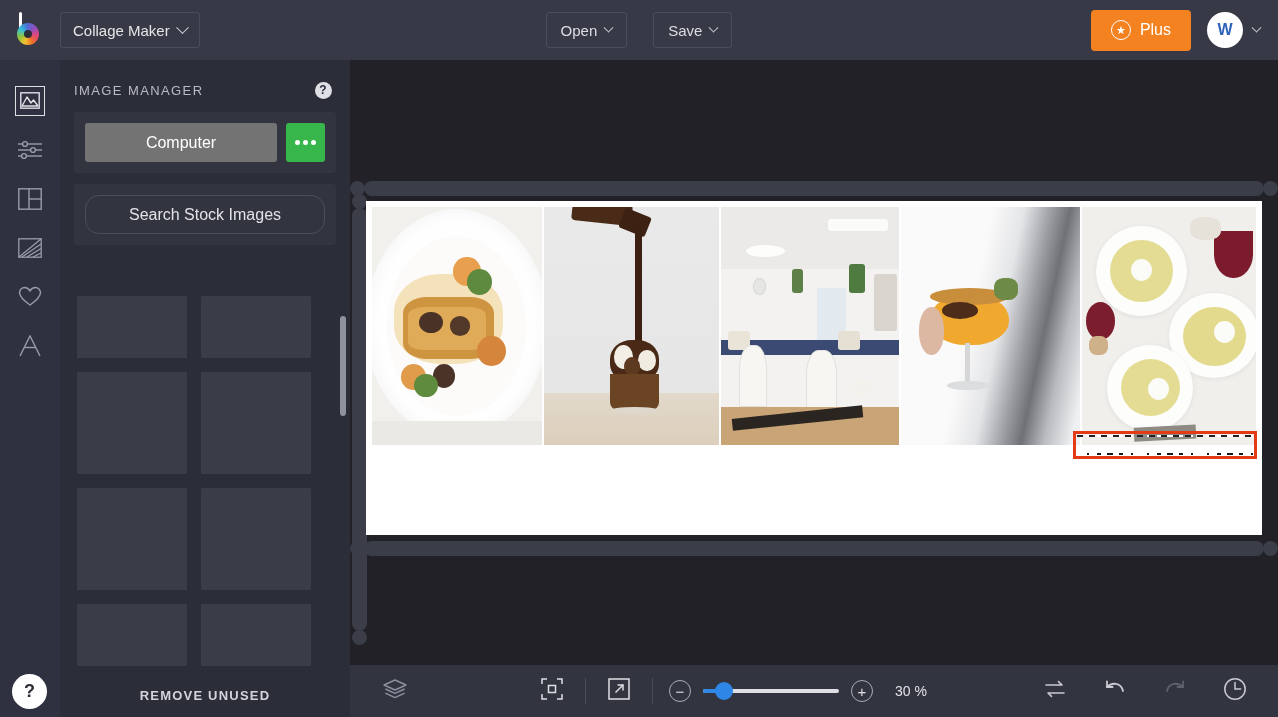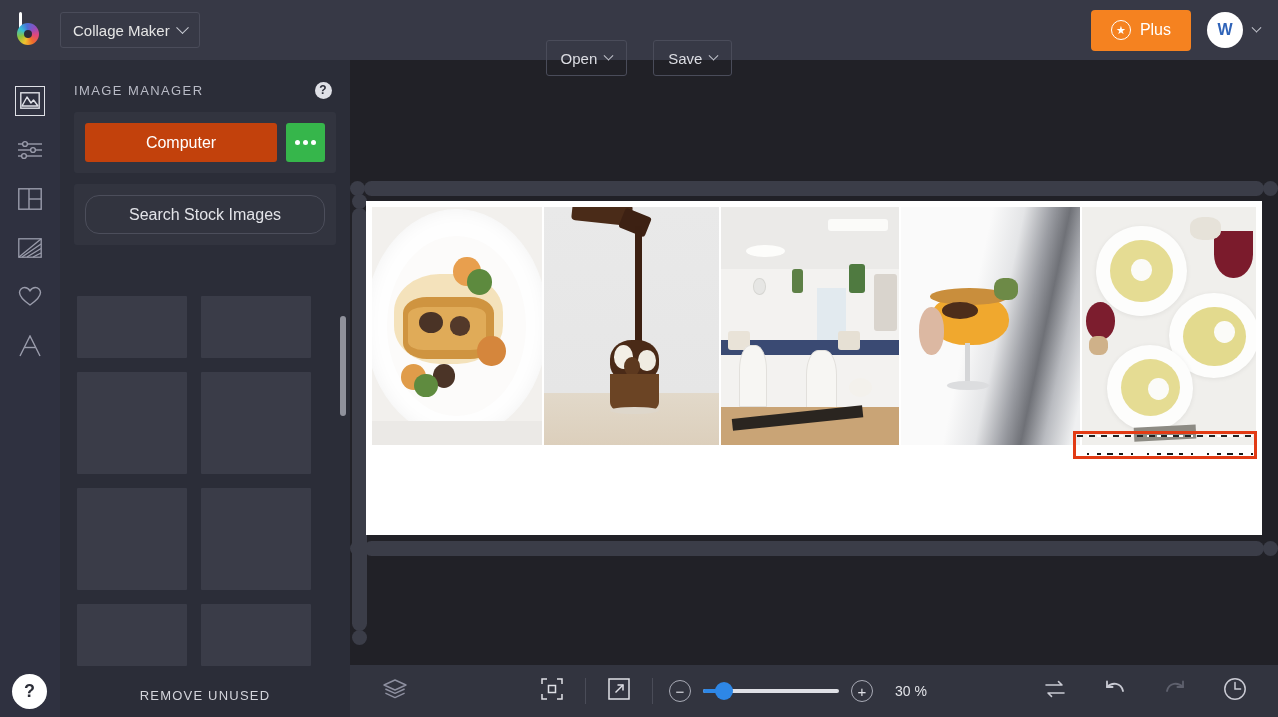--- a/index.html
+++ b/index.html
@@ -38,21 +38,20 @@
     height: 36px; border: 1px solid #4a4c5a; border-radius: 3px;
     display: flex; align-items: center; gap: 8px; padding: 0 12px;
     color: #e5e5e5; font-size: 15px;
   }
   .chev { display: inline-block; width: 9px; height: 9px; border-right: 1.6px solid #c7c9d2; border-bottom: 1.6px solid #c7c9d2; transform: rotate(45deg) translate(-2px,-2px); }
   .chev.sm { width: 7px; height: 7px; }
   .center-btns {
     position: absolute; left: 0; right: 0; top: 0; height: 60px;
     display: flex; align-items: center; justify-content: center; gap: 26px;
     pointer-events: none;
-    margin-top: 28px;
   }
   .center-btns > * { pointer-events: auto; }
   .hdr-btn {
     height: 36px; min-width: 74px; border: 1px solid #4a4c5a; border-radius: 3px;
     display: flex; align-items: center; justify-content: center; gap: 8px; padding: 0 14px;
     color: #dcdde3; font-size: 15px; background: transparent;
   }
   .right-group {
     position: absolute; right: 18px; top: 0; height: 60px;
     display: flex; align-items: center; gap: 16px;
@@ -104,21 +103,21 @@
   }
   .help-dot {
     width: 17px; height: 17px; border-radius: 50%; background: #dfe0e6; color: #2b2d38;
     display: flex; align-items: center; justify-content: center; font-size: 12px; font-weight: 700;
   }
   .panel-box {
     margin: 0 14px 11px 14px; background: #32343f; border-radius: 3px; padding: 11px;
     display: flex; gap: 9px;
   }
   .btn-computer {
-    flex: 1; height: 39px; background: #c2410c; border: none; border-radius: 3px;
+    flex: 1; height: 39px; background: #737373; border: none; border-radius: 3px;
     color: #fff; font-size: 16px;
     display: flex; align-items: center; justify-content: center;
   }
   .btn-more {
     width: 39px; height: 39px; background: #36b64b; border: none; border-radius: 3px;
     display: flex; align-items: center; justify-content: center; gap: 3px;
   }
   .btn-more i { width: 5px; height: 5px; border-radius: 50%; background: #fff; display: block; }
   .btn-stock {
     width: 100%; height: 39px; background: transparent; border: 1px solid #4c4e5b; border-radius: 14px;
@@ -142,21 +141,21 @@
   }
   .thumb.h62  { height: 62px; }
   .thumb.h102 { height: 102px; }
   .panel-scroll {
     position: absolute; right: 4px; top: 20px; width: 6px; height: 100px;
     background: #8f919c; border-radius: 3px;
   }
   .remove-unused {
     position: absolute; left: 0; bottom: 0; width: 290px; height: 44px;
     display: flex; align-items: center; justify-content: center;
-    color: #d3d4db; font-size: 13px; letter-spacing: 1.2px;
+    color: #d3d4db; font-size: 13px; letter-spacing: 1.2px; font-weight: bold;
   }
 
   
   .stage {
     position: absolute; left: 350px; top: 60px; right: 0; bottom: 52px;
     background: #212127;
   }
   .sb-h {
     position: absolute; left: 14px; right: 14px; top: 121px; height: 15px;
     background: #3b3d48; border-radius: 8px;

